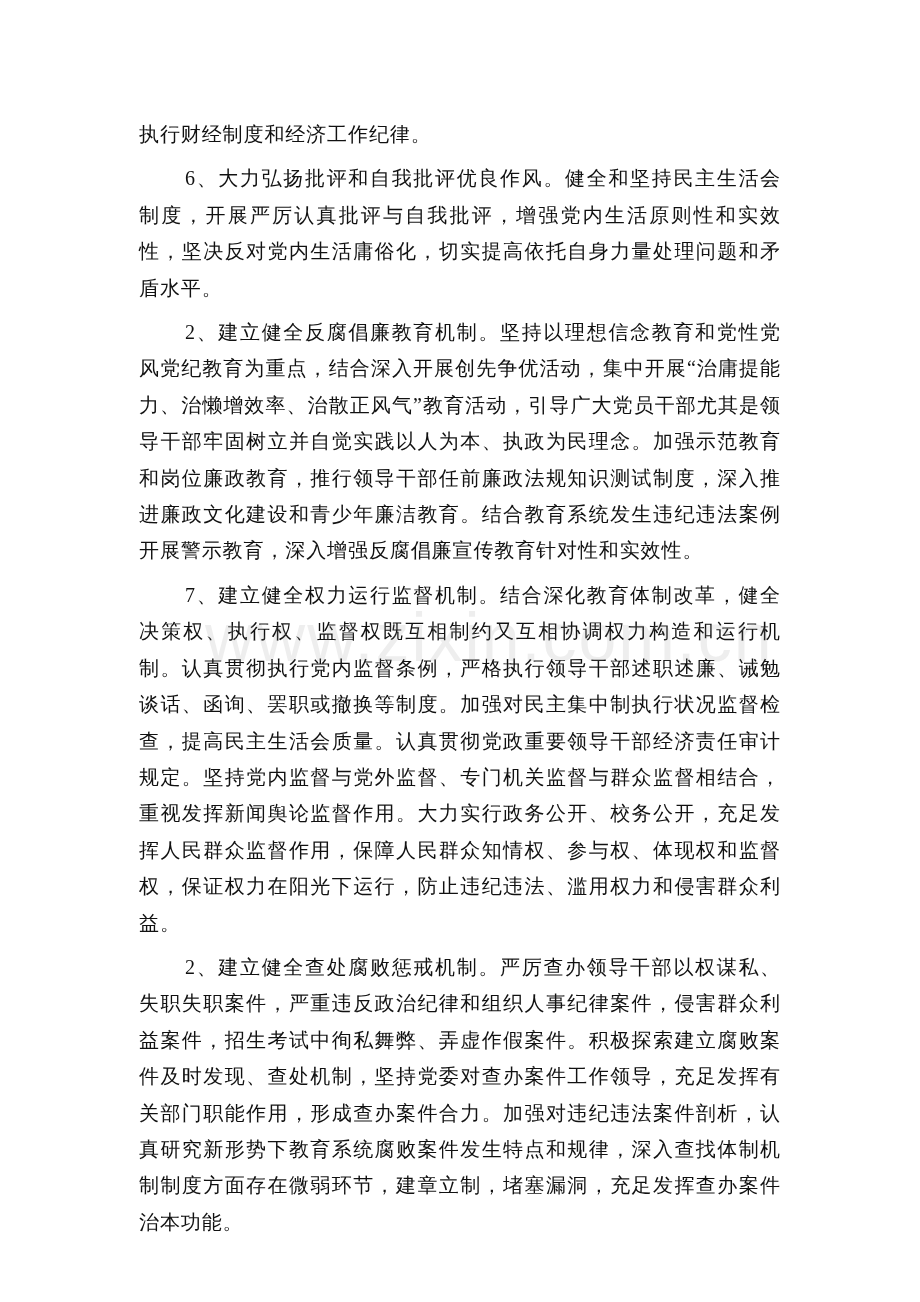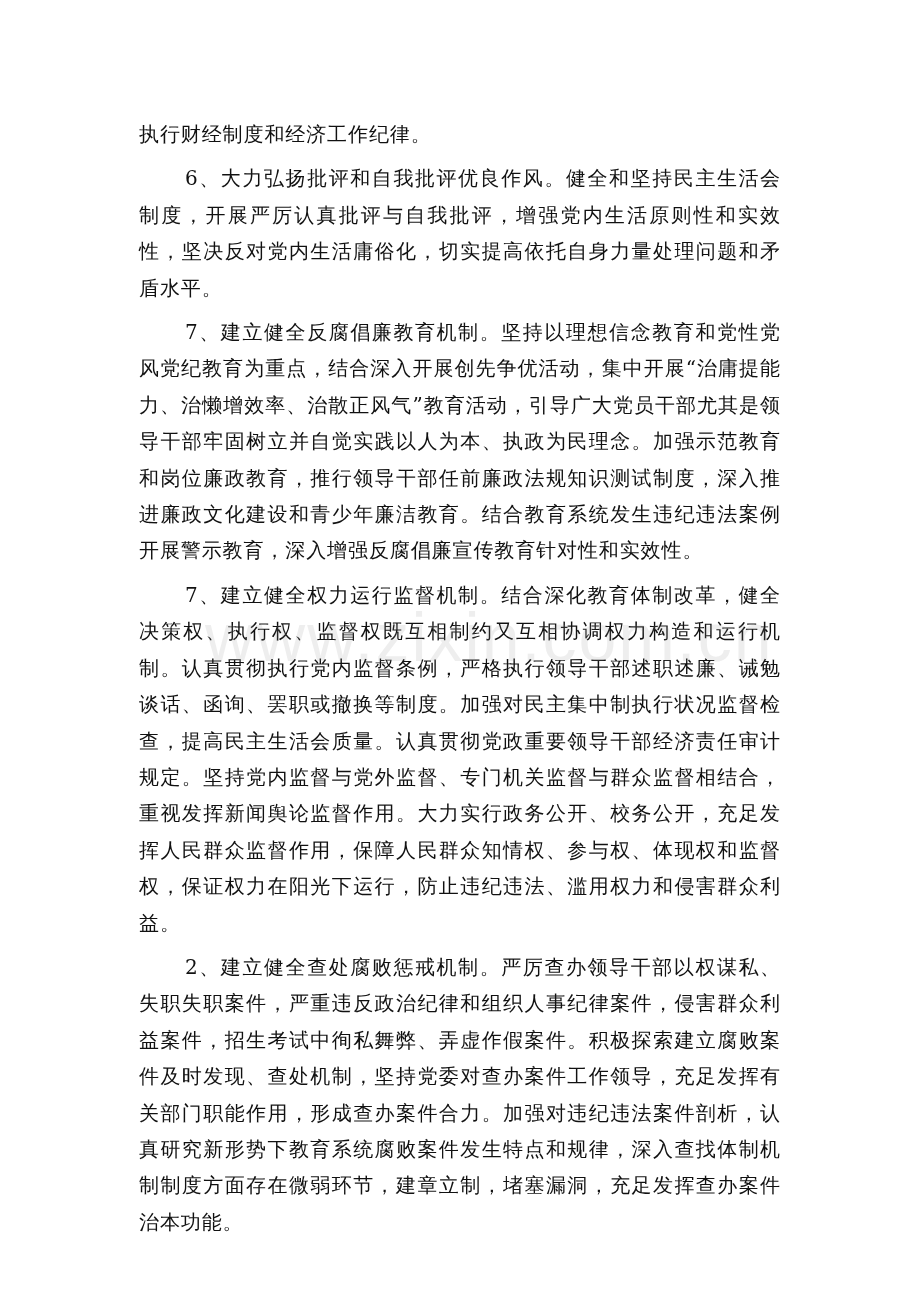--- a/index.html
+++ b/index.html
@@ -32,20 +32,21 @@
       color: #111111;
       letter-spacing: 0.9px;
       text-align: justify;
     }
     .para {
       margin: 0 0 8px 0;
       text-indent: 0;
     }
     .para.indent {
       text-indent: 46px;
+      font-family: Liberation Serif, serif;
     }
     .para.cont {
       text-indent: 0;
     }
     .watermark {
       position: absolute;
       left: 205px;
       top: 582px;
       width: 510px;
       height: 90px;
@@ -60,18 +61,18 @@
       text-align: center;
     }
   </style>
 </head>
 <body>
 
 <div class="page">
   <div class="content">
     <p class="para cont">执行财经制度和经济工作纪律。</p>
     <p class="para indent">6、大力弘扬批评和自我批评优良作风。健全和坚持民主生活会制度，开展严厉认真批评与自我批评，增强党内生活原则性和实效性，坚决反对党内生活庸俗化，切实提高依托自身力量处理问题和矛盾水平。</p>
-    <p class="para indent">7、建立健全反腐倡廉教育机制。坚持以理想信念教育和党性党风党纪教育为重点，结合深入开展创先争优活动，集中开展“治庸提能力、治懒增效率、治散正风气”教育活动，引导广大党员干部尤其是领导干部牢固树立并自觉实践以人为本、执政为民理念。加强示范教育和岗位廉政教育，推行领导干部任前廉政法规知识测试制度，深入推进廉政文化建设和青少年廉洁教育。结合教育系统发生违纪违法案例开展警示教育，深入增强反腐倡廉宣传教育针对性和实效性。</p>
+    <p class="para indent">2、建立健全反腐倡廉教育机制。坚持以理想信念教育和党性党风党纪教育为重点，结合深入开展创先争优活动，集中开展“治庸提能力、治懒增效率、治散正风气”教育活动，引导广大党员干部尤其是领导干部牢固树立并自觉实践以人为本、执政为民理念。加强示范教育和岗位廉政教育，推行领导干部任前廉政法规知识测试制度，深入推进廉政文化建设和青少年廉洁教育。结合教育系统发生违纪违法案例开展警示教育，深入增强反腐倡廉宣传教育针对性和实效性。</p>
     <p class="para indent">7、建立健全权力运行监督机制。结合深化教育体制改革，健全决策权、执行权、监督权既互相制约又互相协调权力构造和运行机制。认真贯彻执行党内监督条例，严格执行领导干部述职述廉、诫勉谈话、函询、罢职或撤换等制度。加强对民主集中制执行状况监督检查，提高民主生活会质量。认真贯彻党政重要领导干部经济责任审计规定。坚持党内监督与党外监督、专门机关监督与群众监督相结合，重视发挥新闻舆论监督作用。大力实行政务公开、校务公开，充足发挥人民群众监督作用，保障人民群众知情权、参与权、体现权和监督权，保证权力在阳光下运行，防止违纪违法、滥用权力和侵害群众利益。</p>
     <p class="para indent">2、建立健全查处腐败惩戒机制。严厉查办领导干部以权谋私、失职失职案件，严重违反政治纪律和组织人事纪律案件，侵害群众利益案件，招生考试中徇私舞弊、弄虚作假案件。积极探索建立腐败案件及时发现、查处机制，坚持党委对查办案件工作领导，充足发挥有关部门职能作用，形成查办案件合力。加强对违纪违法案件剖析，认真研究新形势下教育系统腐败案件发生特点和规律，深入查找体制机制制度方面存在微弱环节，建章立制，堵塞漏洞，充足发挥查办案件治本功能。</p>
   </div>
   <div class="watermark">www.zixin.com.cn</div>
 </div>
 
 </body></html>

